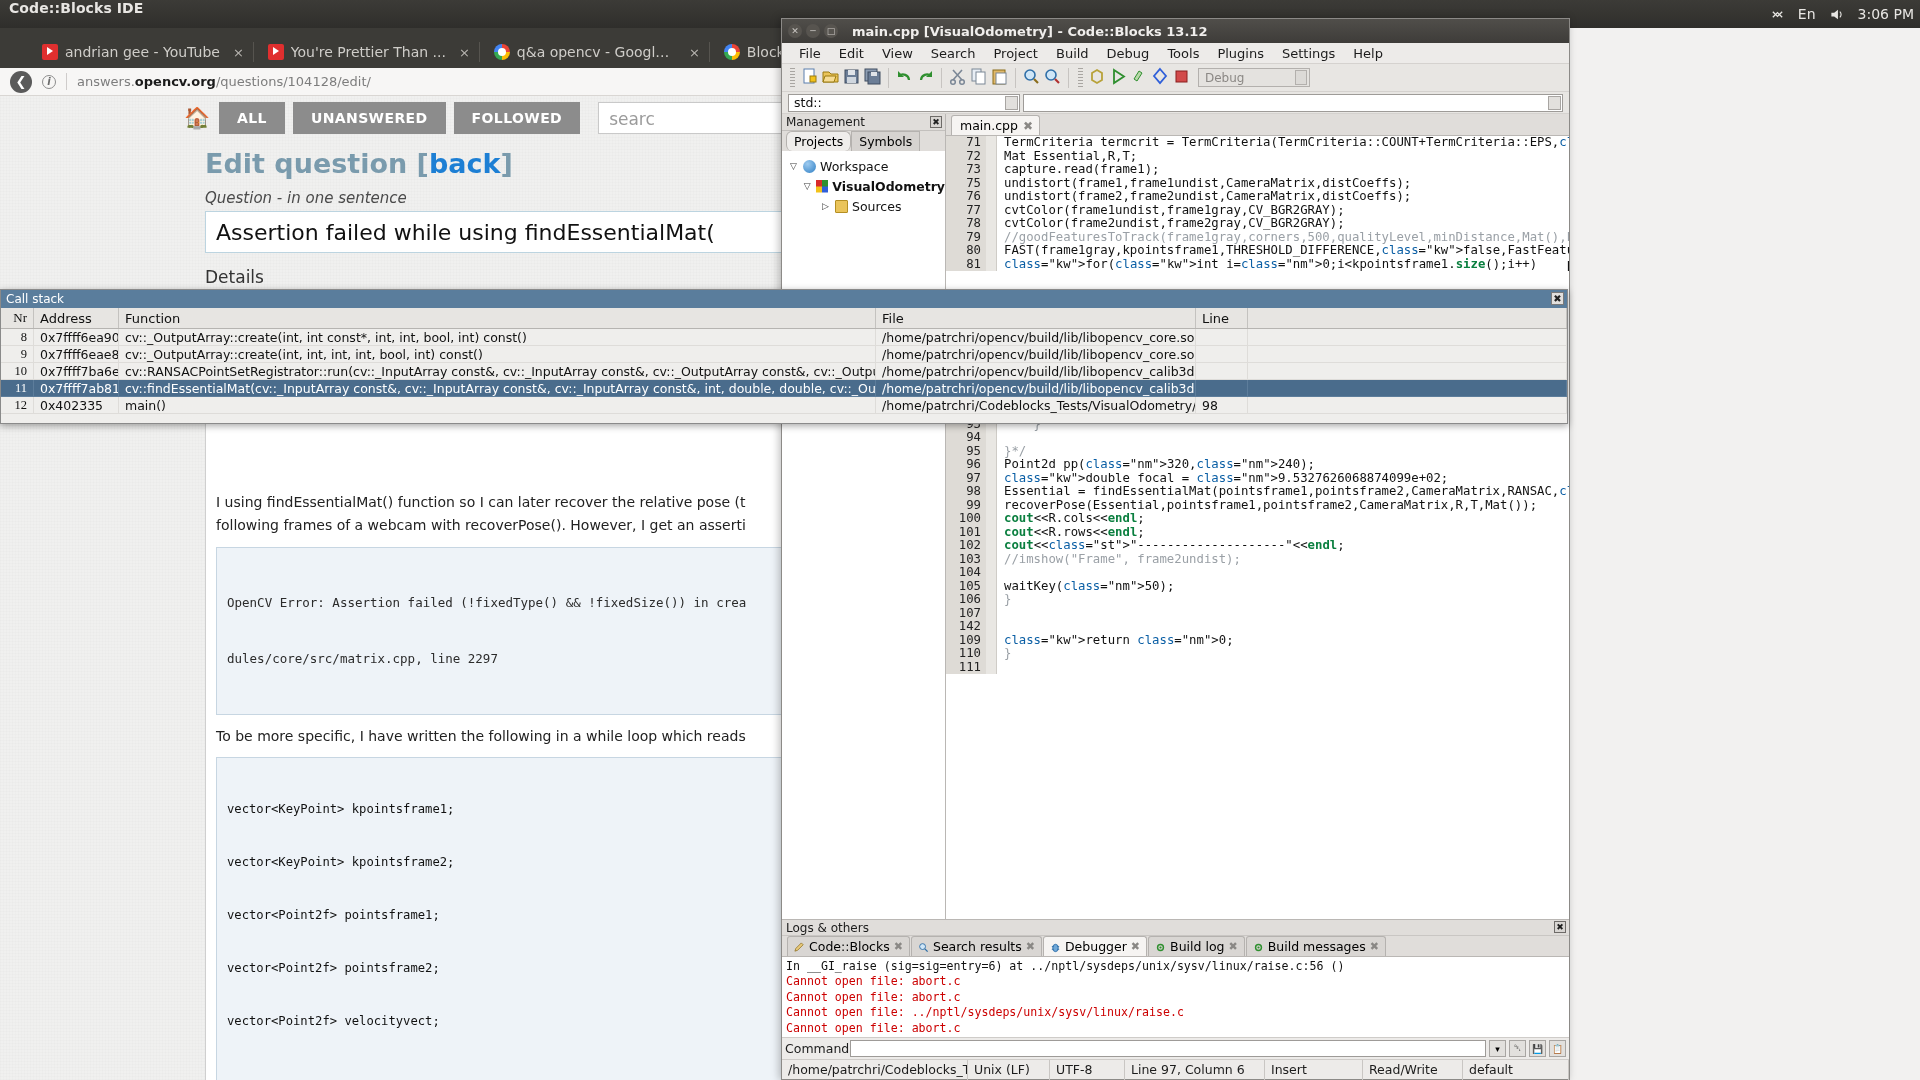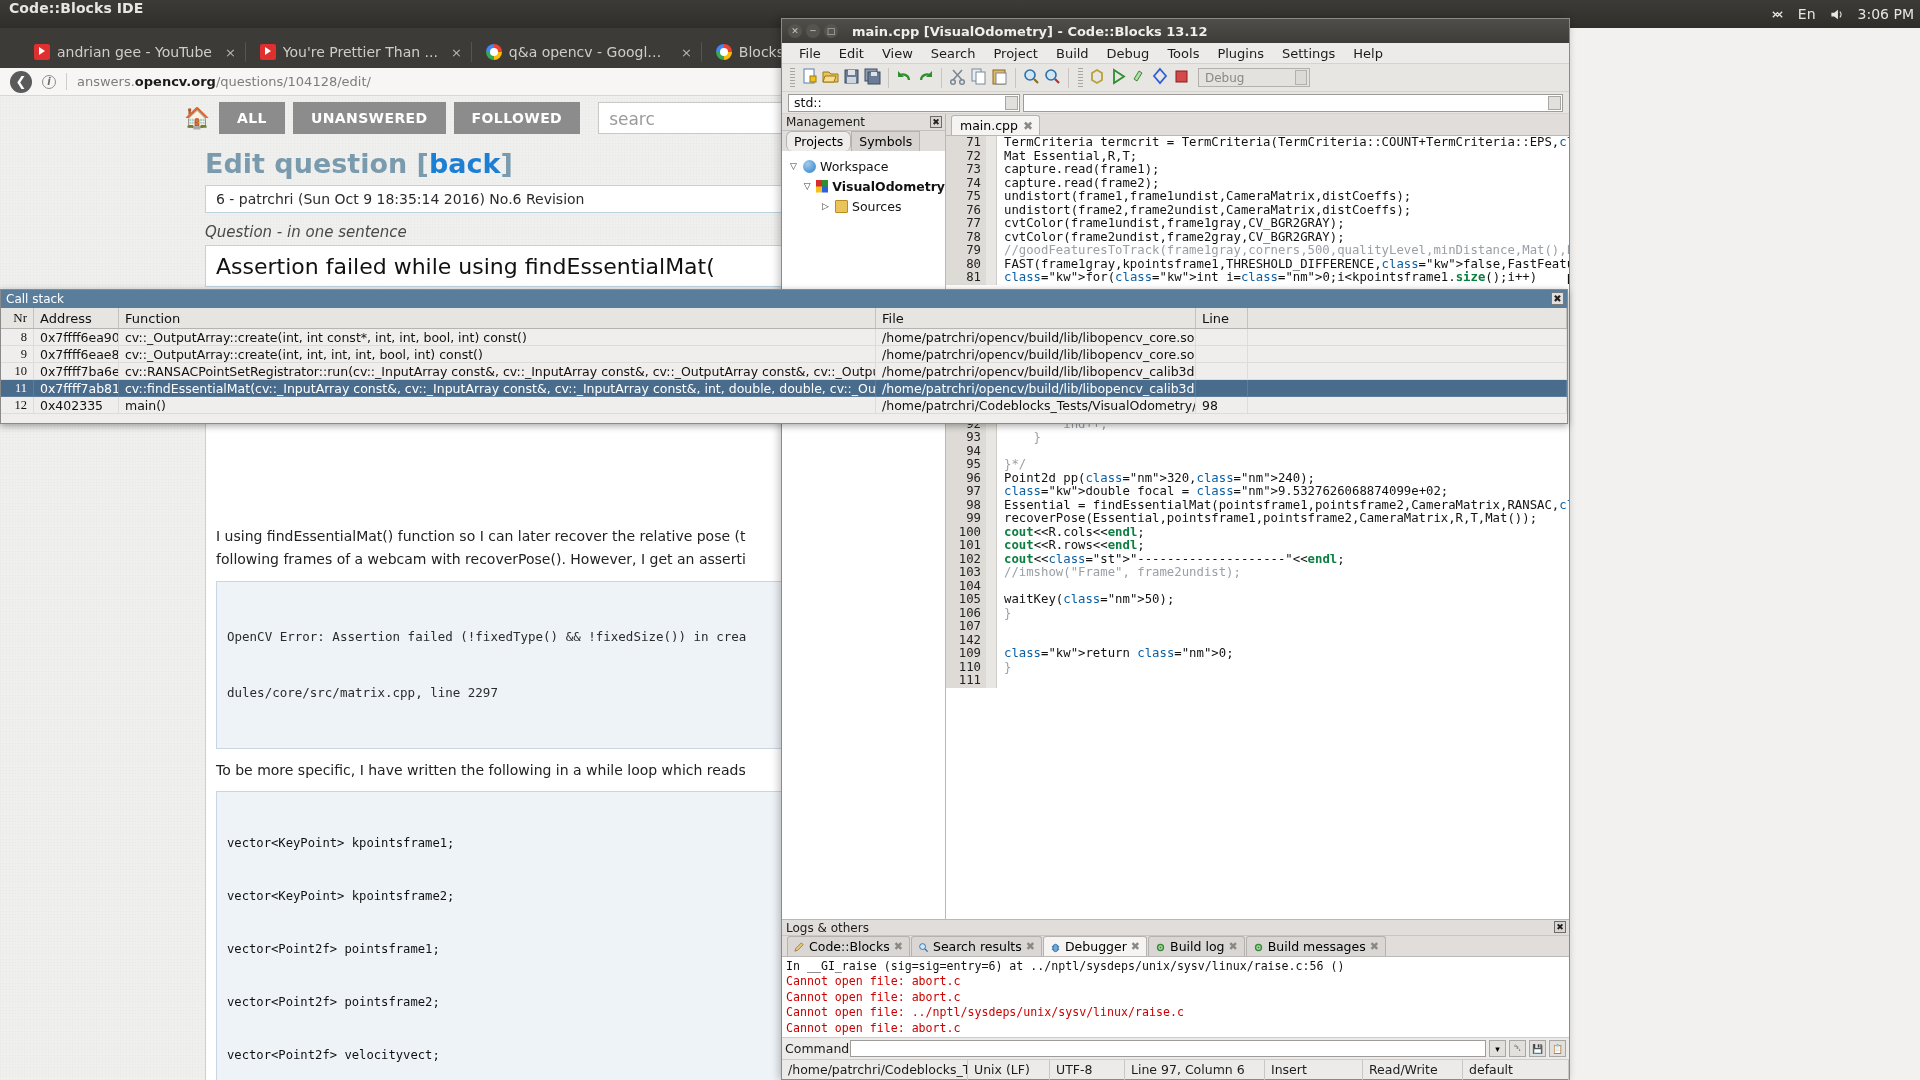--- a/index.html
+++ b/index.html
@@ -24,21 +24,21 @@
   #panel-indicators .ind { display:flex; align-items:center; }
   .clock { font-size:14px; }
 
   
   #firefox {
     position:absolute; left:0; top:28px; width:1558px; height:1052px;
     background:#ffffff;
   }
   #ff-tabbar {
     height:40px; background:#3c3b37; display:flex; align-items:flex-end;
-    padding-left:20px; position:relative;
+    padding-left:28px; position:relative;
   }
   .ff-tab {
     height:32px; display:flex; align-items:center; gap:7px;
     padding:0 10px 0 14px; color:#cfcdc9; font-size:14px;
     max-width:230px; white-space:nowrap; position:relative;
   }
   .ff-tab .tab-label { overflow:hidden; text-overflow:ellipsis; }
   .ff-tab:after {
     content:""; position:absolute; right:0; top:6px; height:20px;
     width:1px; background:#56544f;
@@ -372,21 +372,20 @@
       <span class="nav-btn">UNANSWERED</span>
       <span class="nav-btn">FOLLOWED</span>
       <span id="search-box">searc</span>
     </div>
 
     <h1 id="q-title">
       <span>Edit question</span>
       <span class="brk">[</span><span class="back">back</span><span class="brk">]</span>
     </h1>
 
-    <div id="rev-bar">6 - patrchri (Sun Oct 9 18:35:14 2016) No.6 Revision</div>
     <div class="field-label">Question - in one sentence</div>
     <div id="q-sentence">Assertion failed while using findEssentialMat(</div>
     <div id="details-label">Details</div>
 
     <div id="editor-toolbar">
       <span class="tb" style="font-weight:bold">B</span>
       <span class="tb" style="font-style:italic;font-family:'DejaVu Serif',serif">I</span>
       <span class="sep"></span>
       <span class="tb">🔗</span>
       <span class="tb" style="font-size:17px">“</span>
@@ -582,21 +581,20 @@
         <div id="ed-tab">
           <span>main.cpp</span>
           <span class="x">✖</span>
         </div>
       </div>
       <div id="code">
         <div id="code-top">
             <div class="cline"><span class="gut">71</span><span class="fold"></span><span class="src">TermCriteria termcrit = TermCriteria(TermCriteria::COUNT+TermCriteria::EPS,<span <span="" class="kw">class</span>="nm"&gt;30,="nm"&gt;0.0</span></div>
             <div class="cline"><span class="gut">72</span><span class="fold"></span><span class="src">Mat Essential,R,T;</span></div>
             <div class="cline"><span class="gut">73</span><span class="fold"></span><span class="src">capture.read(frame1);</span></div>
-            <div class="cline"><span class="gut">74</span><span class="fold"></span><span class="src">capture.read(frame2);</span></div>
             <div class="cline"><span class="gut">75</span><span class="fold"></span><span class="src">undistort(frame1,frame1undist,CameraMatrix,distCoeffs);</span></div>
             <div class="cline"><span class="gut">76</span><span class="fold"></span><span class="src">undistort(frame2,frame2undist,CameraMatrix,distCoeffs);</span></div>
             <div class="cline"><span class="gut">77</span><span class="fold"></span><span class="src">cvtColor(frame1undist,frame1gray,CV_BGR2GRAY);</span></div>
             <div class="cline"><span class="gut">78</span><span class="fold"></span><span class="src">cvtColor(frame2undist,frame2gray,CV_BGR2GRAY);</span></div>
             <div class="cline"><span class="gut">79</span><span class="fold"></span><span class="src"><span class="cm">//goodFeaturesToTrack(frame1gray,corners,500,qualityLevel,minDistance,Mat(),block</span></span></div>
             <div class="cline"><span class="gut">80</span><span class="fold"></span><span class="src">FAST(frame1gray,kpointsframe1,THRESHOLD_DIFFERENCE,<span <span="" class="kw">class</span>="kw"&gt;false,FastFeatureDetector::TYP</span></div>
             <div class="cline"><span class="gut">81</span><span class="fold"></span><span class="src"><span <span="" class="kw">class</span>="kw"&gt;for(<span <span="" class="kw">class</span>="kw"&gt;int i=<span <span="" class="kw">class</span>="nm"&gt;0;i&lt;kpointsframe1.<span class="st" style="font-weight:bold">size</span>();i++)    pointsframe1.push_back(kpointsframe1.a</span></div>
             <div style="height: 133px;"></div>
           </div>
         <div id="code-bottom">

